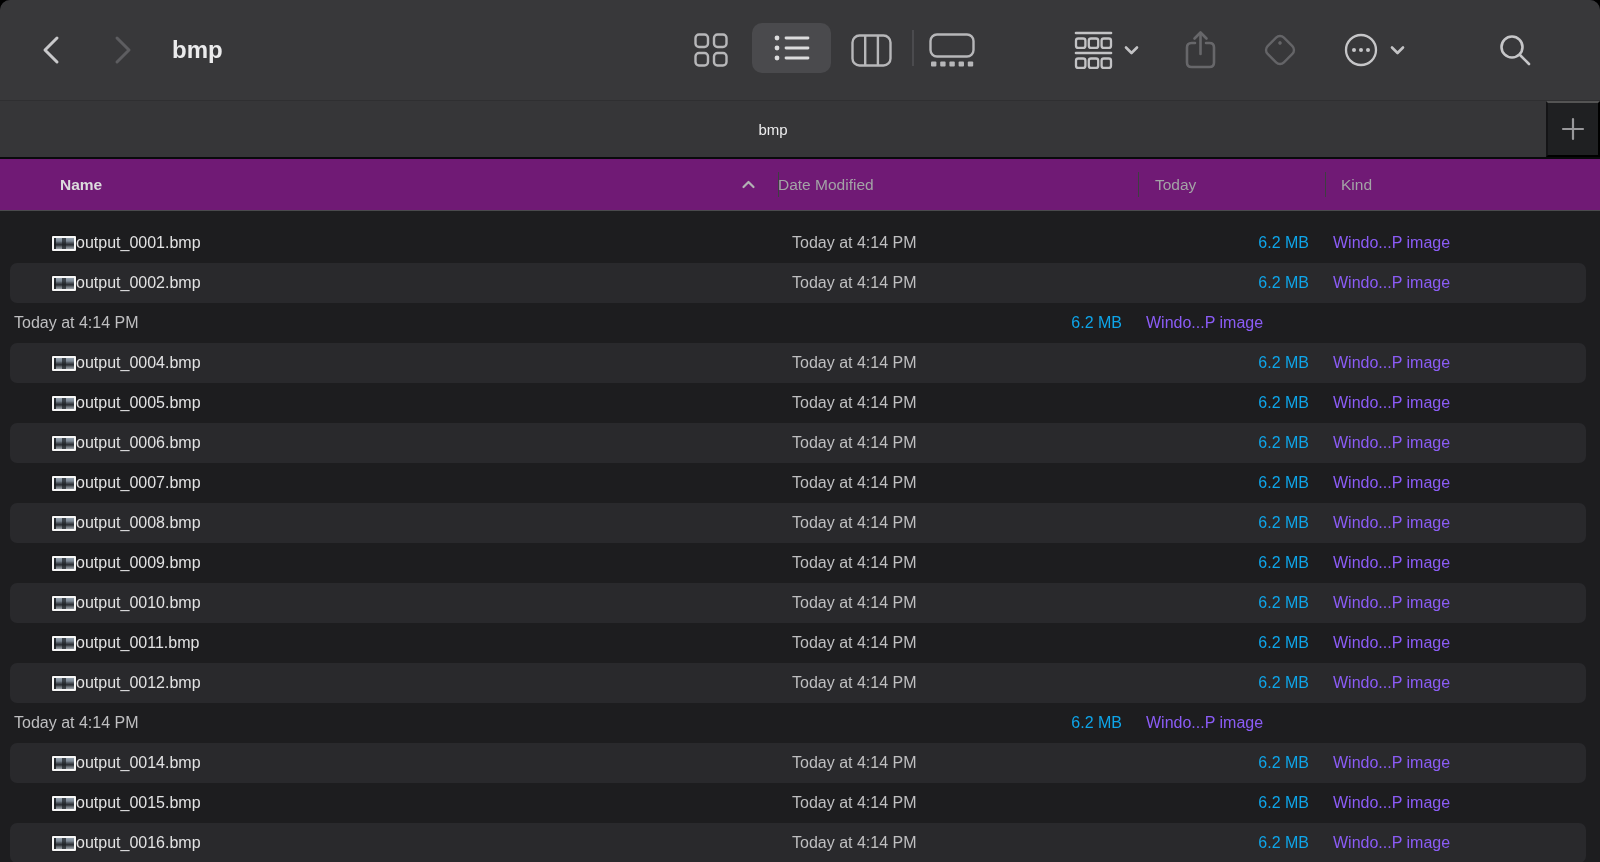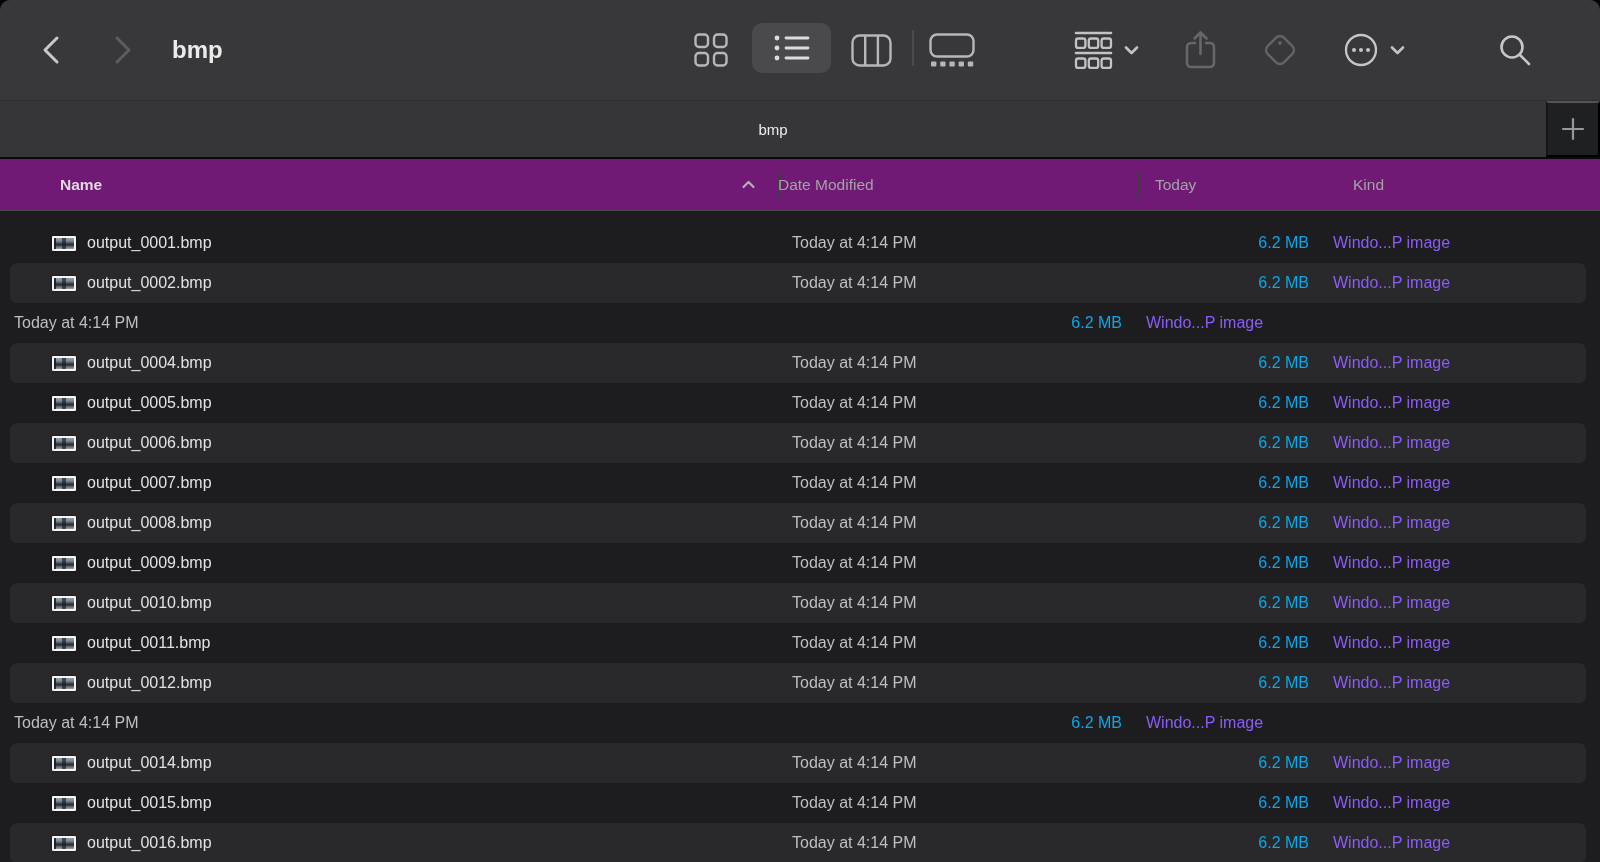--- a/index.html
+++ b/index.html
@@ -45,31 +45,31 @@
     background:#701a75; border-top:2px solid #0a0a0c; border-bottom:1px solid #4a4a4d;
     display:grid; grid-template-columns:778px 360px 187px 1fr; align-items:stretch;
     font-size:15.5px; color:#a3a3a6;
   }
   .hcell{ display:flex; align-items:center; position:relative; }
   .hcell.sep::before{ content:""; position:absolute; left:0; top:13px; bottom:13px; width:1px; background:#3e3e41; }
   .h-name{ padding-left:60px; font-weight:700; color:#dcdcdd; }
   .sort-wrap{ margin-left:auto; margin-right:20px; display:flex; align-items:center; }
   .h-date{ }
   .h-size{ padding-left:17px; }
-  .h-kind{ padding-left:16px;margin-left:12px; }
+  .h-kind{ padding-left:16px; }
 
   
   .list-body{ position:absolute; left:0; top:211px; width:1600px; bottom:0;
               background:#1d1d1f; padding-top:12px; overflow:hidden; }
   .row{ position:relative; height:40px; display:grid; grid-template-columns:778px 360px 187px 1fr;
         align-items:center; font-size:16px; }
   .row.striped::before{ content:""; position:absolute; left:10px; right:14px; top:0; bottom:0;
         background:#29292c; border-radius:7px; }
   .cell{ position:relative; z-index:1; white-space:nowrap; }
-  .cell-name{ display:flex; align-items:center; gap:11px; padding-left:52px; color:#e2e2e3; }
+  .cell-name{ display:flex; align-items:center; padding-left:52px; color:#e2e2e3; }
   .cell-date{ padding-left:14px; color:#bfbfc1; }
   .cell-size{ text-align:right; padding-right:16px; color:#0ea5e9; }
   .cell-kind{ padding-left:8px; color:#8b5cf6; overflow:hidden; }
 
   .thumb{
     flex:0 0 auto; width:24px; height:15px; border:2px solid #f7f7f7; border-radius:1px;
     box-shadow:0 0 2px rgba(0,0,0,.65);
     background:
       linear-gradient(90deg, rgba(22,25,29,.85) 0 12%, rgba(22,25,29,0) 12% 38%,
                       rgba(28,32,36,.7) 38% 58%, rgba(28,32,36,0) 58%),

